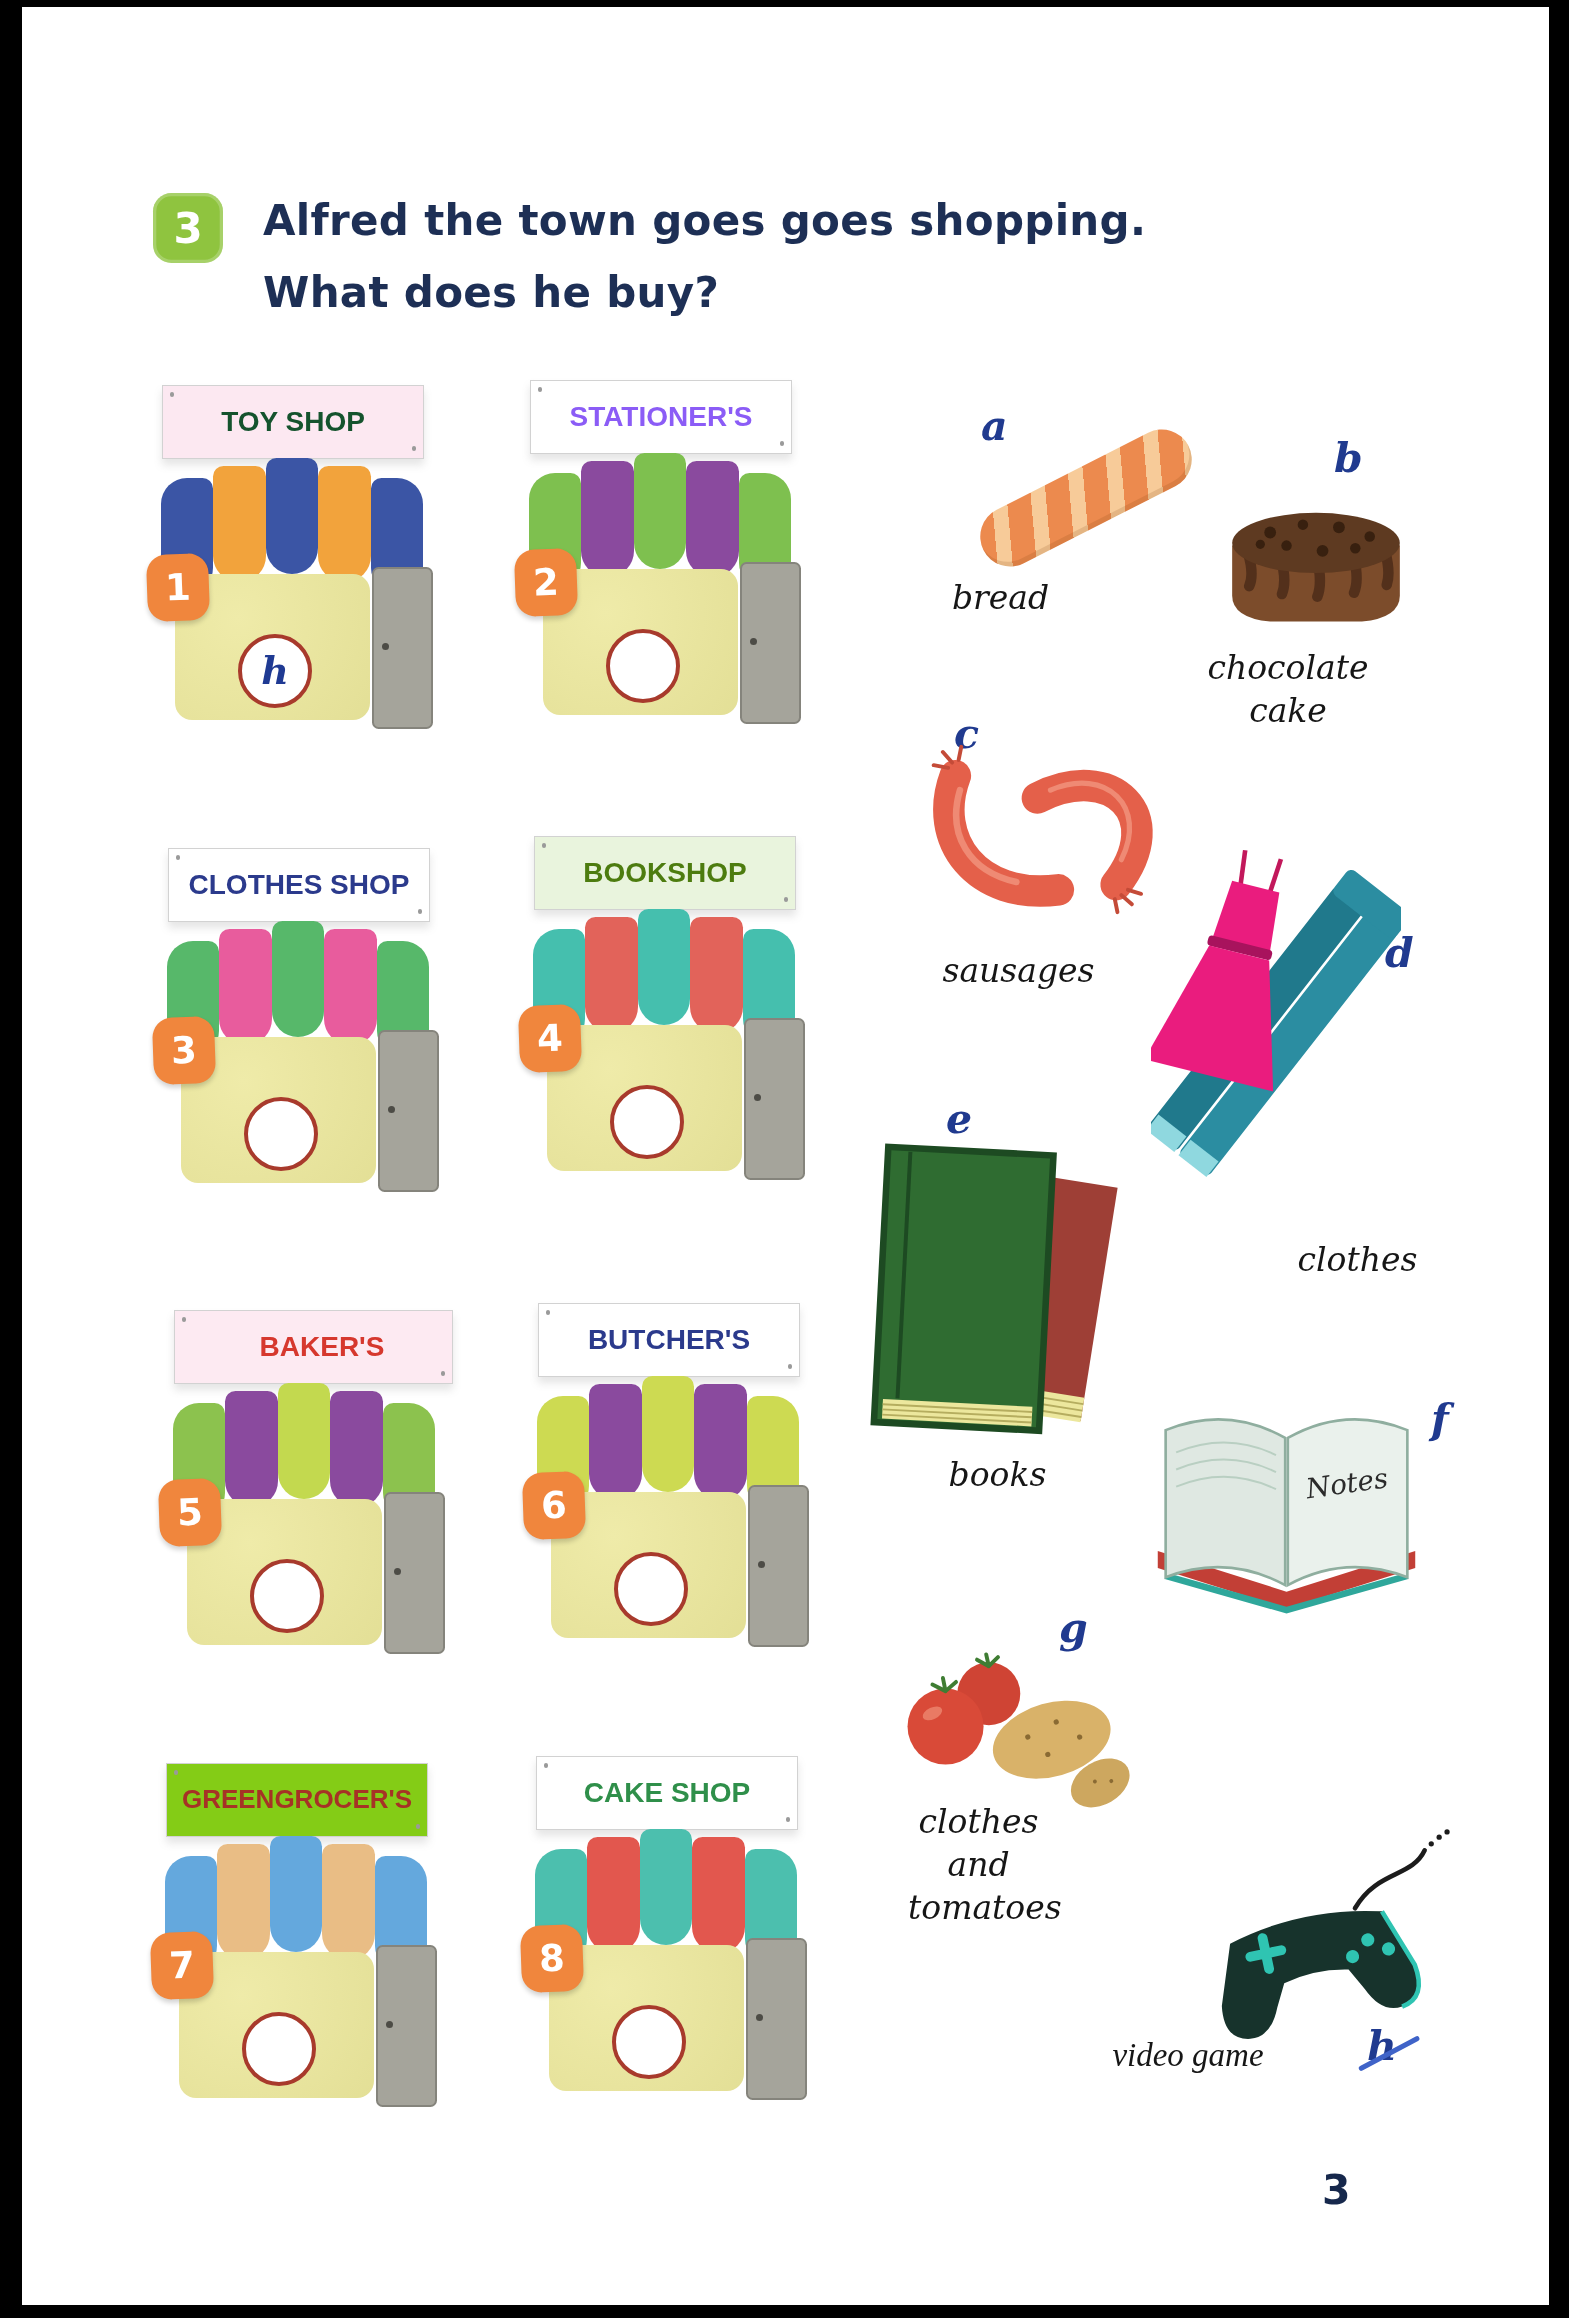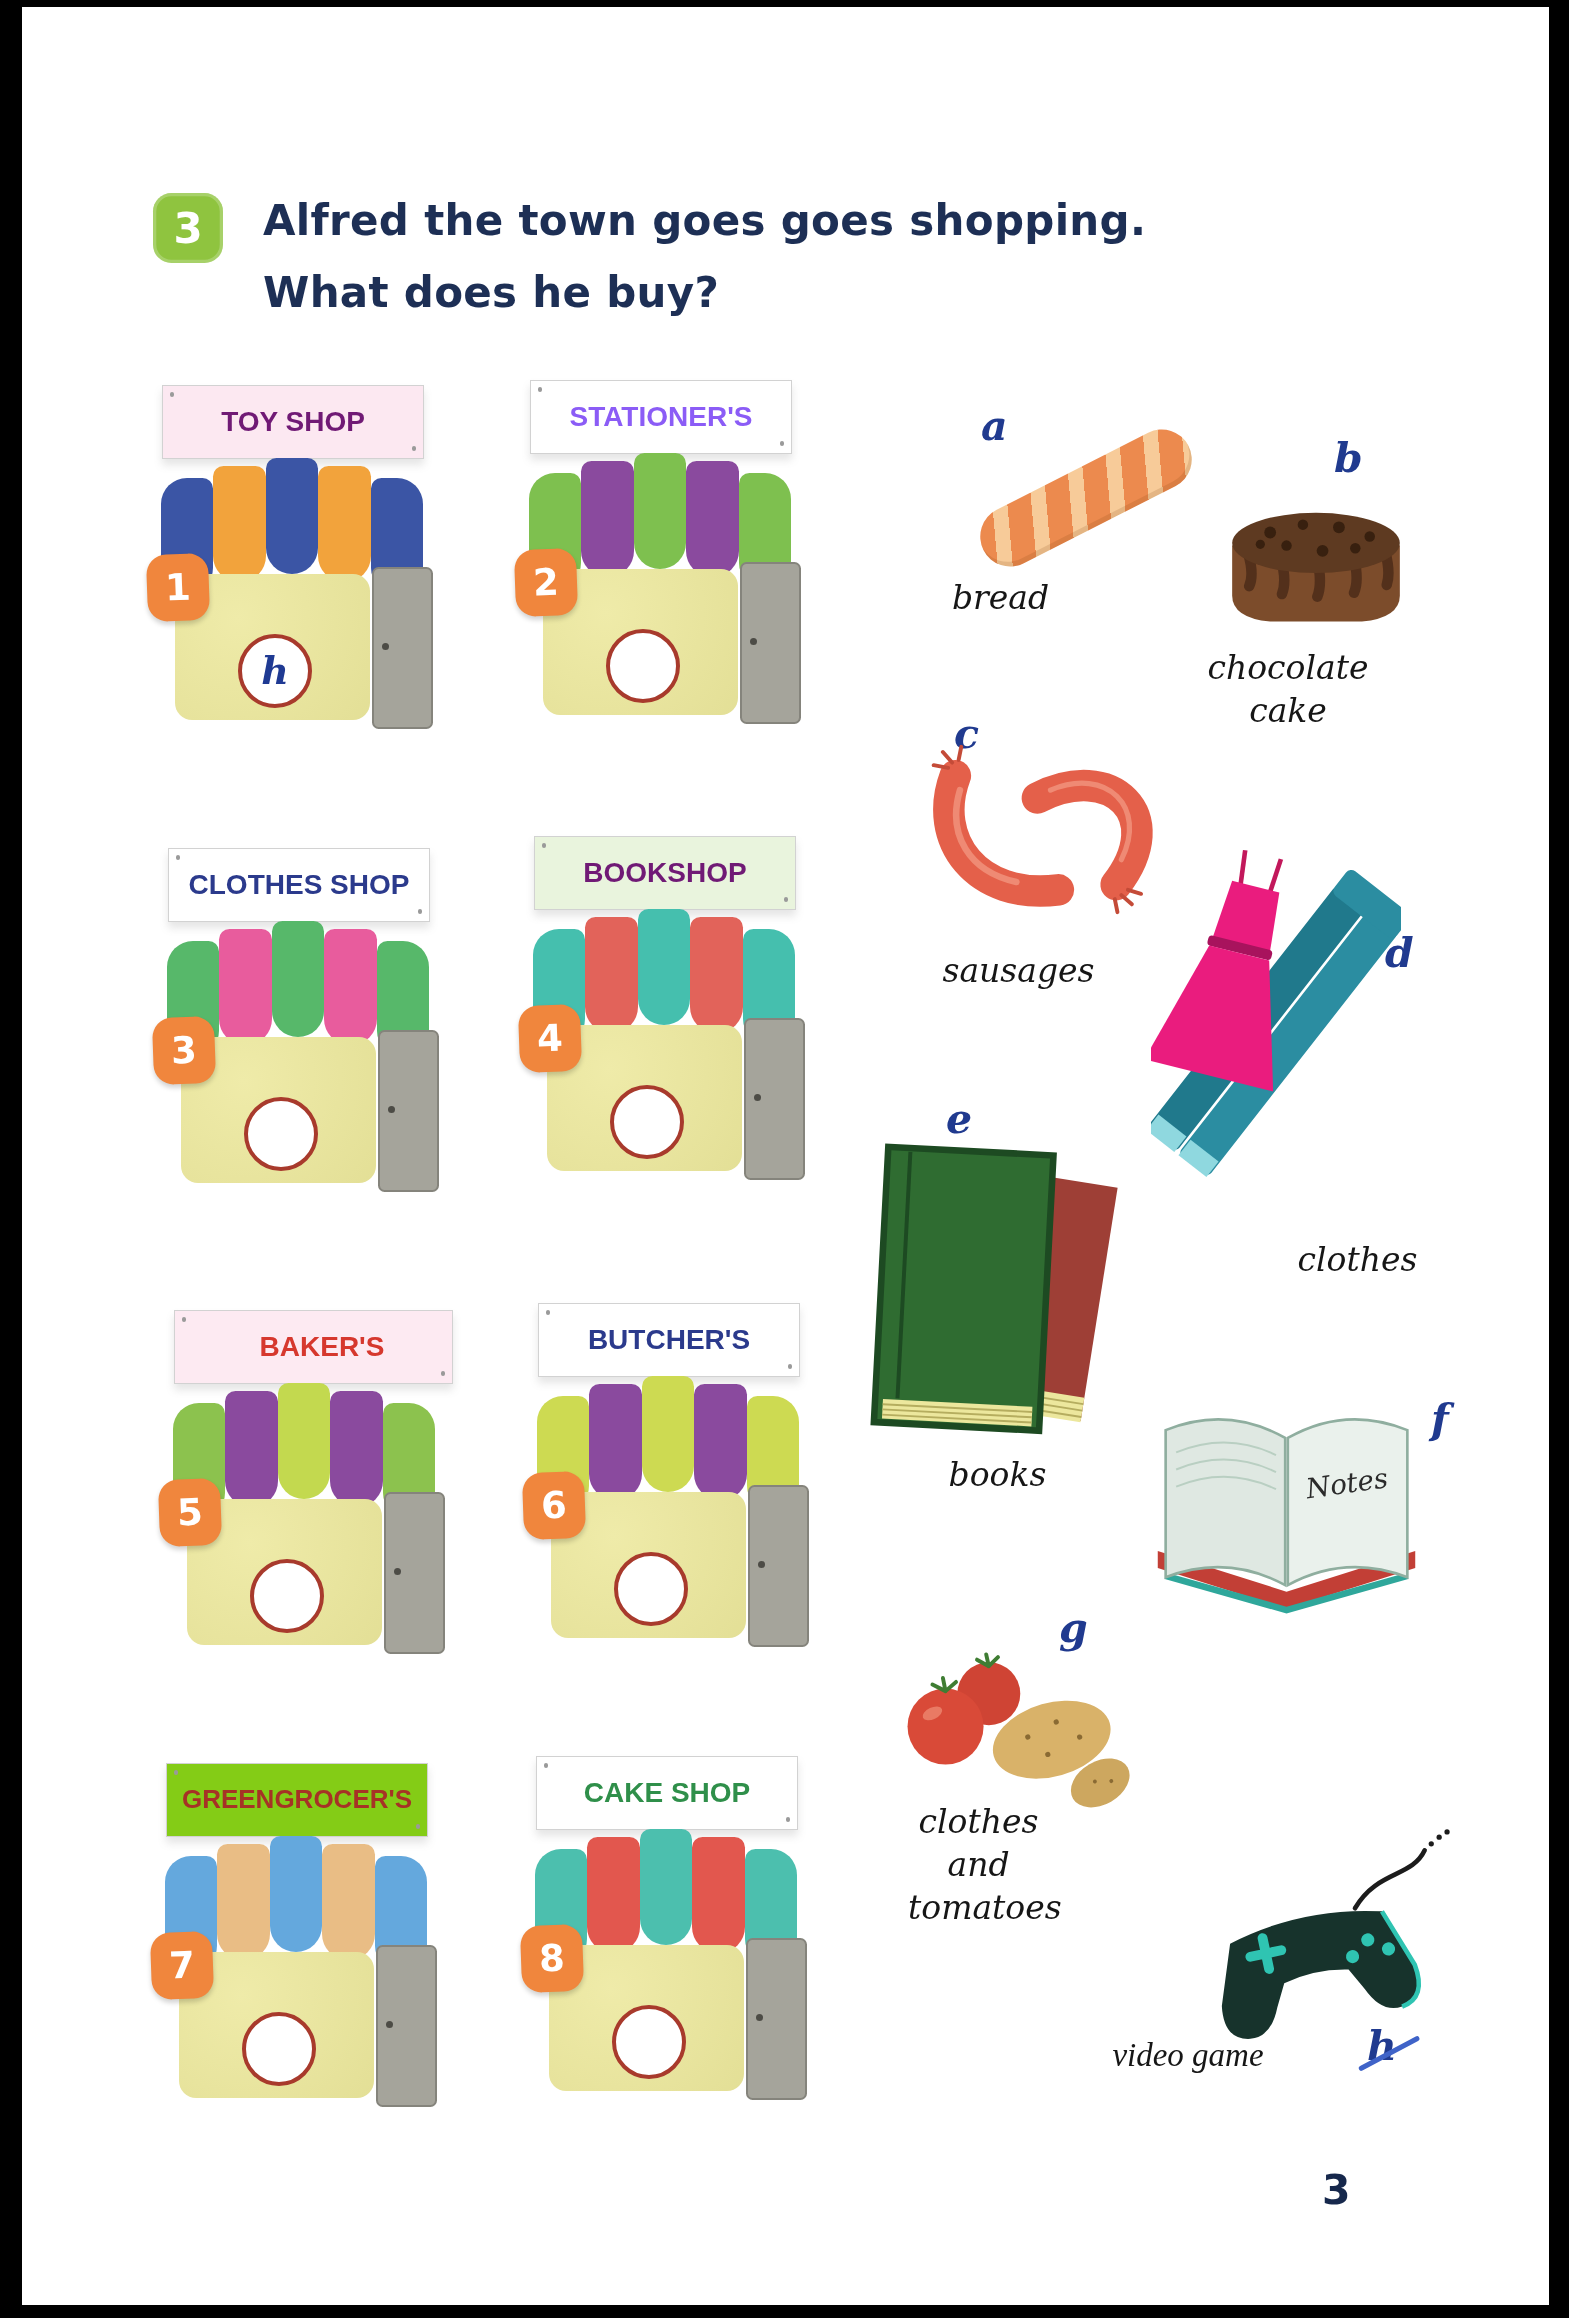--- a/index.html
+++ b/index.html
@@ -107,21 +107,21 @@
   <div class="edge edge-right"></div>
   <div class="edge edge-top"></div>
   <div class="edge edge-bottom"></div>
 
   <div class="ex-badge" style="background-color: rgb(143, 196, 63);">3</div>
   <div class="title title-1">Alfred the town goes goes shopping.</div>
   <div class="title title-2">What does he buy?</div>
 
   <div class="shop shop-1">
     <div class="sign" style="background-color: rgb(252, 232, 241);">
-      <span class="sign-text" style="color: #701a75;">TOY SHOP</span>
+      <span class="sign-text" style="color: #14532d;">TOY SHOP</span>
     </div>
     <div class="awning">
         <div class="stripe" style="background: rgb(59, 85, 165);"></div>
         <div class="stripe" style="background: rgb(242, 163, 60);"></div>
         <div class="stripe" style="background: rgb(59, 85, 165);"></div>
         <div class="stripe" style="background: rgb(242, 163, 60);"></div>
         <div class="stripe" style="background: rgb(59, 85, 165);"></div>
       </div>
     <div class="building"></div>
     <div class="door"></div>
@@ -164,21 +164,21 @@
     <div class="building"></div>
     <div class="door"></div>
     <div class="answer-circle">
       <span class="answer-text"></span>
     </div>
     <div class="number-badge">3</div>
   </div>
 
   <div class="shop shop-4">
     <div class="sign" style="background-color: rgb(233, 244, 221);">
-      <span class="sign-text" style="color: #701a75;">BOOKSHOP</span>
+      <span class="sign-text" style="color: #4d7c0f;">BOOKSHOP</span>
     </div>
     <div class="awning">
         <div class="stripe" style="background: rgb(69, 191, 174);"></div>
         <div class="stripe" style="background: rgb(226, 99, 90);"></div>
         <div class="stripe" style="background: rgb(69, 191, 174);"></div>
         <div class="stripe" style="background: rgb(226, 99, 90);"></div>
         <div class="stripe" style="background: rgb(69, 191, 174);"></div>
       </div>
     <div class="building"></div>
     <div class="door"></div>

